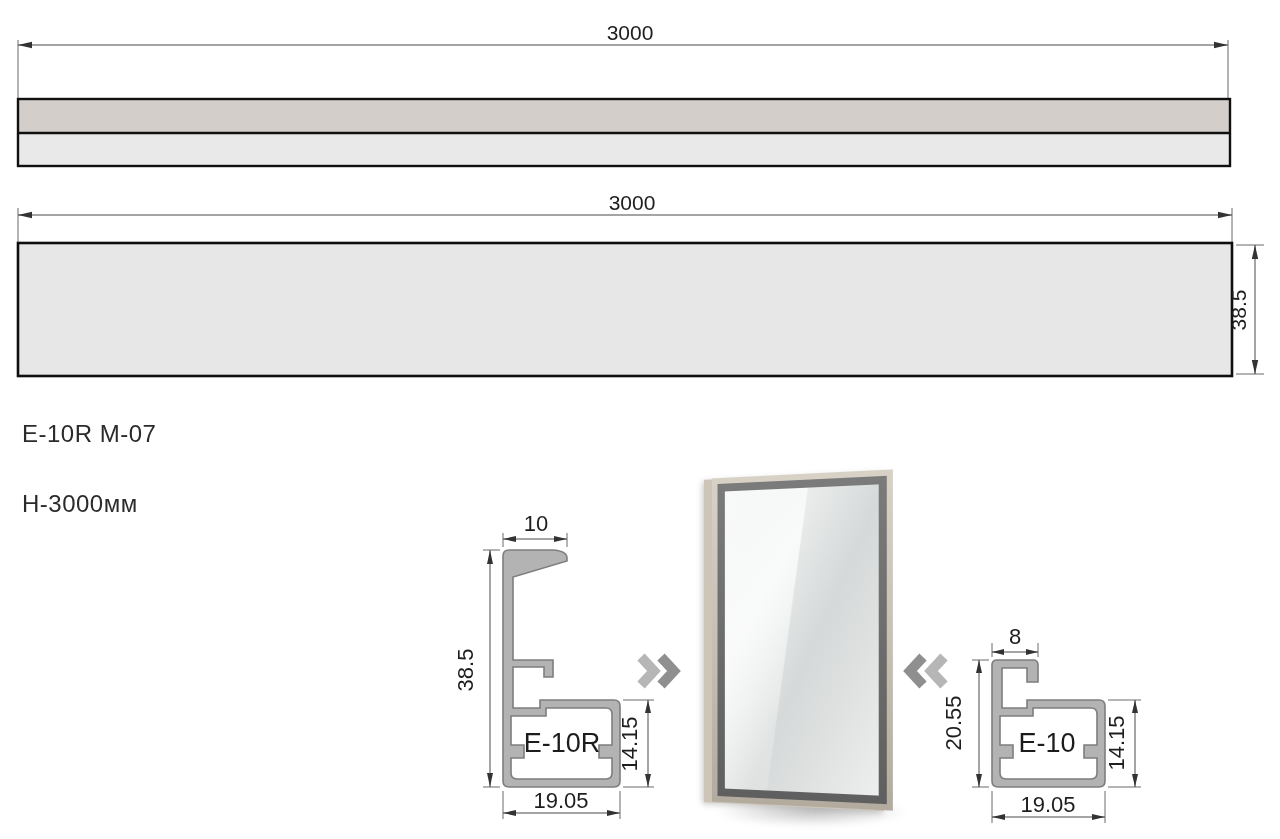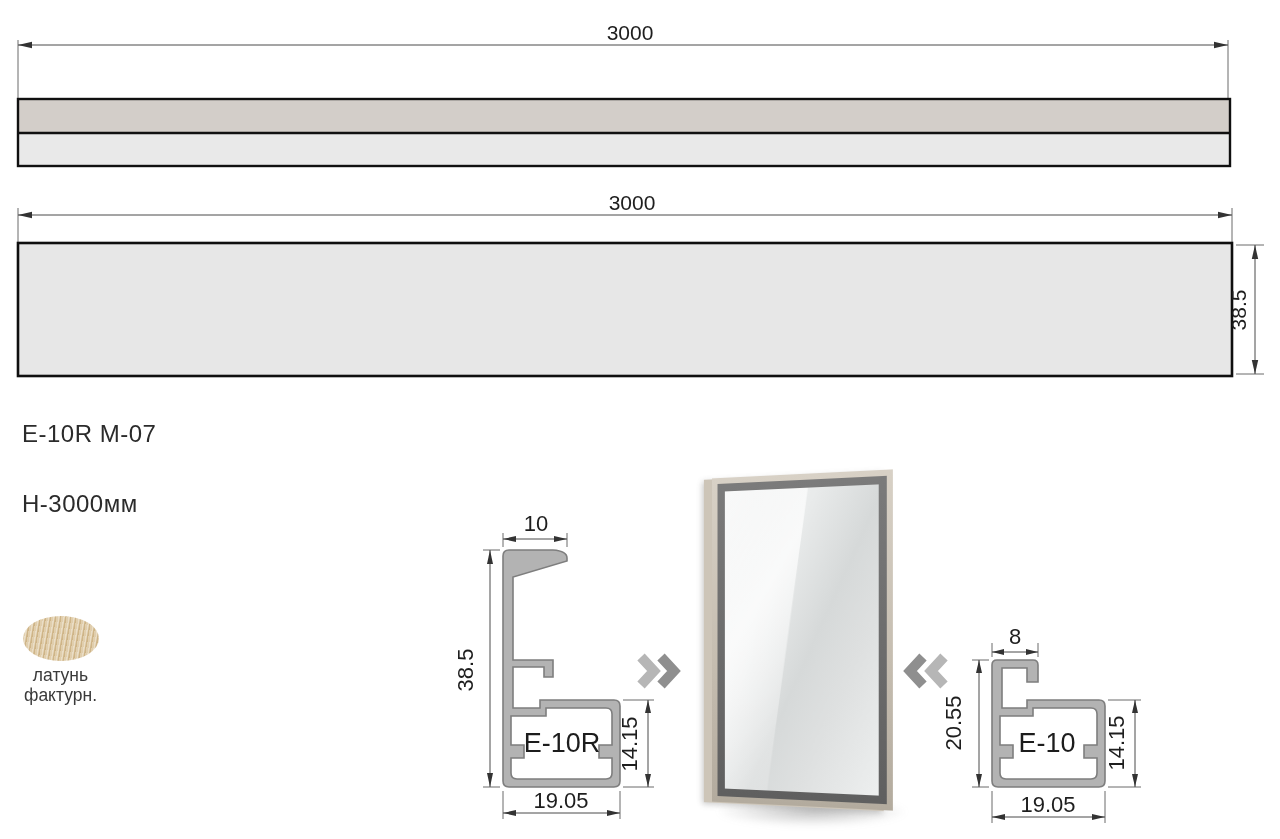--- a/index.html
+++ b/index.html
@@ -90,24 +90,20 @@
       <path class="arrow" d="M1255,245 L1251.8,259 L1258.2,259 Z"></path>
       <path class="arrow" d="M1255,374 L1251.8,360 L1258.2,360 Z"></path>
       <text class="dim" transform="translate(1246,310) rotate(-90)" text-anchor="middle">38.5</text>
     </g>
   </svg>
 
   <div class="title" id="product-code">E-10R M-07</div>
   <div class="title" id="product-height">H-3000мм</div>
 
   <div class="finishes">
-    <div class="finish">
-      <div class="dot tex-brass" style="background-color: rgb(217, 194, 152);"></div>
-      <div class="lbl">латунь фактурн.</div>
-    </div>
   </div>
 
   <svg class="abs" style="left:440px;top:500px" width="224" height="330">
     <path class="profile" d="
       M63,56 Q63,50 69,50 L113,50 Q127,51 127,58 L127,61 L73,77
       L73,160 L113,160 L113,177 L104,177 L104,167 L73,167
       L73,208 L100,208 L100,200 L174,200 Q180,200 180,206
       L180,281 Q180,287 174,287 L69,287 Q63,287 63,281 Z
       M71,216 L106,216 L106,208 L166,208 Q172,208 172,214
       L172,245 L159,245 L159,258 L172,258 L172,273 Q172,279 166,279

